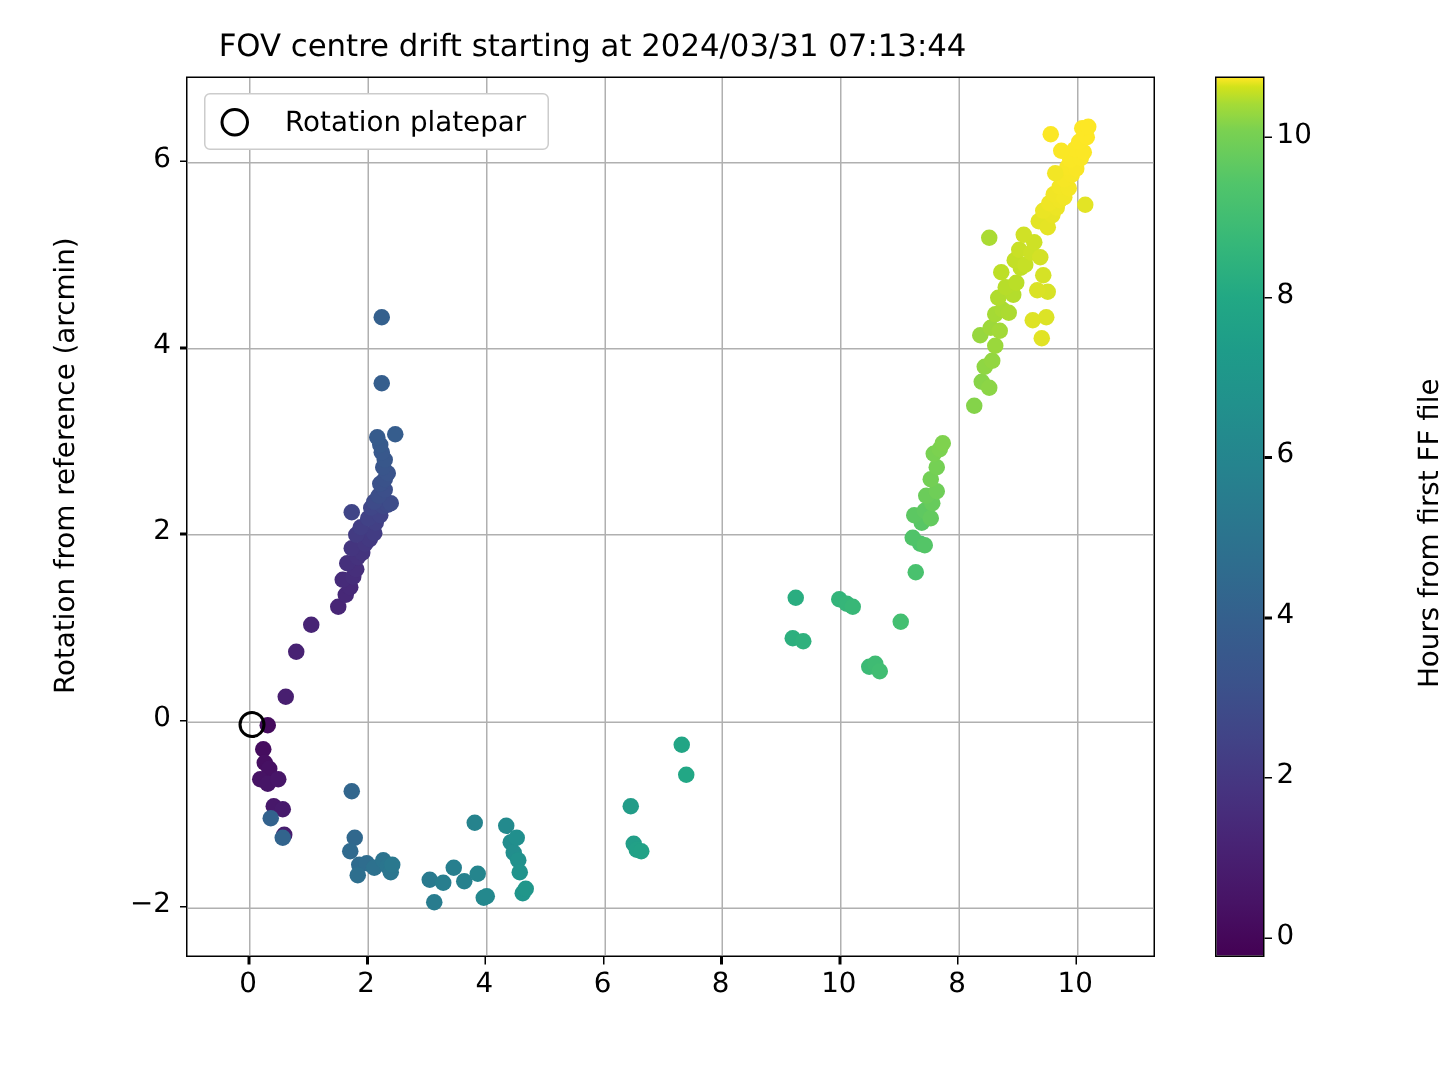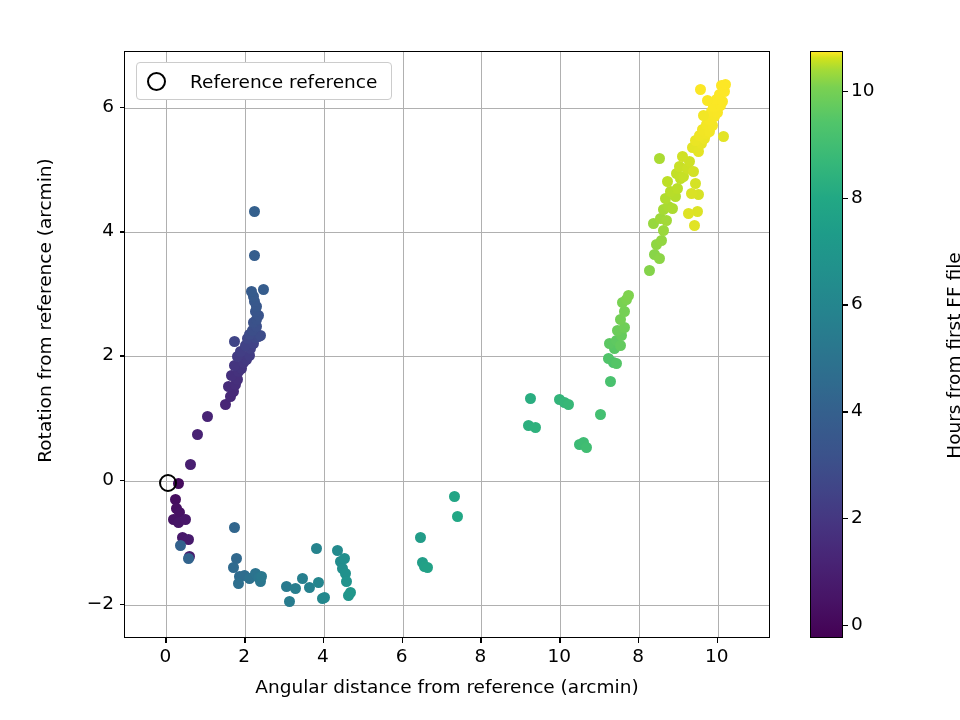--- a/index.html
+++ b/index.html
@@ -202,20 +202,21 @@
     color: #000000;
     transform: rotate(-90deg);
     transform-origin: center center;
   }
 </style>
 </head>
 <body>
 
 <div id="figure">
 
+  <div id="title">FOV centre drift starting at 2024/03/31 07:13:44</div>
 
   <div id="axes">
     <div id="plotarea">
         <div class="gridline-v" style="left: 41.3598px;"></div>
         <div class="gridline-v" style="left: 120.14px;"></div>
         <div class="gridline-v" style="left: 198.921px;"></div>
         <div class="gridline-v" style="left: 277.701px;"></div>
         <div class="gridline-v" style="left: 356.482px;"></div>
         <div class="gridline-v" style="left: 435.262px;"></div>
         <div class="gridline-v" style="left: 514.043px;"></div>
@@ -422,26 +423,25 @@
       <div class="ytick" style="top: 479.603px;"></div>
       <div class="yticklabel" style="top: 479.603px;">0</div>
       <div class="ytick" style="top: 355.37px;"></div>
       <div class="yticklabel" style="top: 355.37px;">2</div>
       <div class="ytick" style="top: 231.138px;"></div>
       <div class="yticklabel" style="top: 231.138px;">4</div>
       <div class="ytick" style="top: 106.905px;"></div>
       <div class="yticklabel" style="top: 106.905px;">6</div>
     </div>
 
-  <div id="xlabel">Angular distance from reference (arcmin)</div>
   <div id="ylabel">Rotation from reference (arcmin)</div>
 
   <div id="legend">
     <div id="legend-marker"></div>
-    <div id="legend-label">Reference reference</div>
+    <div id="legend-label">Rotation platepar</div>
   </div>
 
   <div id="colorbar"></div>
   <div id="cbticks-layer">
       <div class="cbtick" style="top: 624.659px;"></div>
       <div class="cbticklabel" style="top: 624.659px;">0</div>
       <div class="cbtick" style="top: 517.932px;"></div>
       <div class="cbticklabel" style="top: 517.932px;">2</div>
       <div class="cbtick" style="top: 411.205px;"></div>
       <div class="cbticklabel" style="top: 411.205px;">4</div>

